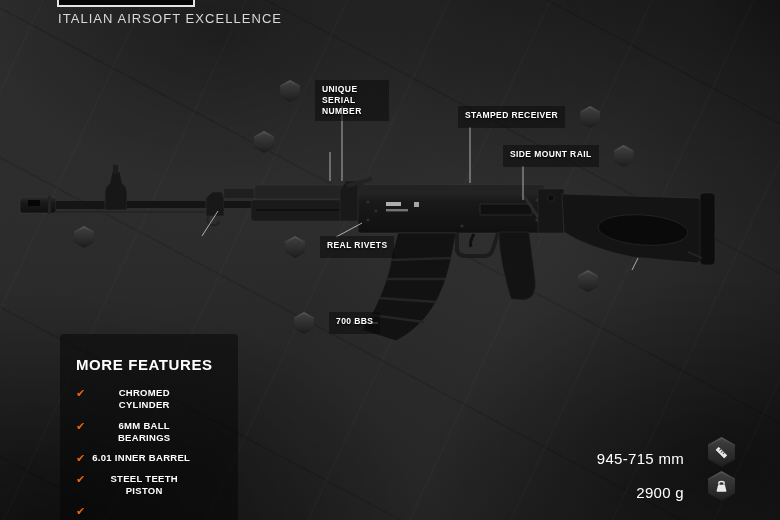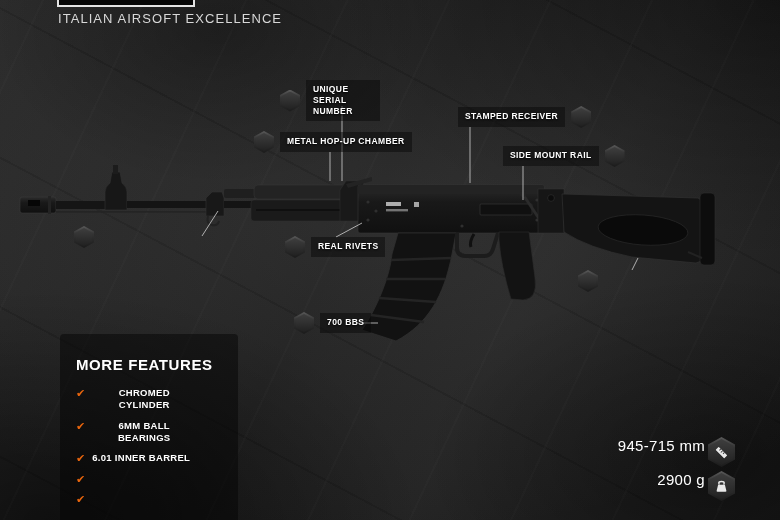--- a/index.html
+++ b/index.html
@@ -35,21 +35,21 @@
   .tagline {
     position:absolute; left:58px; top:11px; z-index:6;
     font-size:13px; letter-spacing:1.05px; color:#d8d8d8;
   }
 
   
   .rifle { position:absolute; left:10px; top:160px; width:720px; height:200px; z-index:3; }
   .lines { position:absolute; inset:0; z-index:4; pointer-events:none; }
 
   
-  .callout { position:absolute; display:flex; align-items:center; gap:6px; z-index:5; }
+  .callout { position:absolute; display:flex; gap:15px; z-index:5; }
   .callout .label {
     background:rgba(8,8,8,.5); padding:4px 7px;
     font-size:8.5px; font-weight:bold; letter-spacing:.4px; line-height:1.3;
     color:#fff; white-space:nowrap; text-shadow:0 1px 2px #000;
   }
   .callout .label.wrap { white-space:normal; max-width:74px; }
   .hex {
     width:20px; height:22px; flex:none; position:relative;
     background:linear-gradient(180deg,#5a5a5a 0%,#343434 35%,#1b1b1b 100%);
     clip-path:polygon(50% 0,100% 25%,100% 75%,50% 100%,0 75%,0 25%);
@@ -66,21 +66,21 @@
     position:absolute; left:60px; top:299px; width:178px; min-height:156px; z-index:5;
     background:rgba(4,4,4,.5); border-radius:4px; padding:22px 16px 14px;margin-top:35px;
   }
   .features-title { font-size:15px; font-weight:bold; letter-spacing:.6px; margin-bottom:14px; }
   .feature-item { display:flex; align-items:flex-start; gap:7px; margin-bottom:8px; }
   .feature-check { font-size:11px; line-height:1.1; flex:none; }
   .feature-text { font-size:9.5px; font-weight:bold; letter-spacing:.3px; line-height:1.3; max-width:104px;text-align:center; }
 
   
   .specs { position:absolute; right:45px; top:437px; z-index:5; display:flex; flex-direction:column; gap:4px; align-items:flex-end; }
-  .spec-row { display:flex; align-items:flex-start; gap:3px; }
+  .spec-row { display:flex; align-items:flex-end; gap:24px; }
   .spec-value { font-size:15px; color:#fff; letter-spacing:.3px; }
 </style>
 </head>
 <body>
 
 <div class="bg-texture"></div>
 <div class="bg-scratches"></div>
 
 <div class="logo-box"></div>
 <div class="tagline">ITALIAN AIRSOFT EXCELLENCE</div>
@@ -166,21 +166,20 @@
   </g>
 </svg>
 
 <div class="callout" style="left:280px;top:80px">
   <span class="hex"></span>
   <span class="label wrap">UNIQUE SERIAL NUMBER</span>
 </div>
 
 <div class="callout" style="left:254px;top:131px">
   <span class="hex"></span>
-  <span class="label">METAL HOP-UP CHAMBER</span>
 </div>
 
 <div class="callout" style="left:458px;top:106px">
   <span class="label">STAMPED RECEIVER</span>
   <span class="hex"></span>
 </div>
 
 <div class="callout" style="left:503px;top:145px">
   <span class="label">SIDE MOUNT RAIL</span>
   <span class="hex"></span>
@@ -213,20 +212,21 @@
   <div class="feature-item">
     <span class="feature-check" style="color:#e8650d">✔</span>
     <span class="feature-text">6MM BALL BEARINGS</span>
   </div>
   <div class="feature-item">
     <span class="feature-check" style="color:#e8650d">✔</span>
     <span class="feature-text">6.01 INNER BARREL</span>
   </div>
   <div class="feature-item">
     <span class="feature-check" style="color:#e8650d">✔</span>
+    <span class="feature-text">STEEL TEETH PISTON</span>
   </div>
   <div class="feature-item">
     <span class="feature-check" style="color:#e8650d">✔</span>
   </div>
 </div>
 
 <div class="specs">
   <div class="spec-row">
     <span class="spec-value">945-715 mm</span>
     <span class="hex hex-lg">

